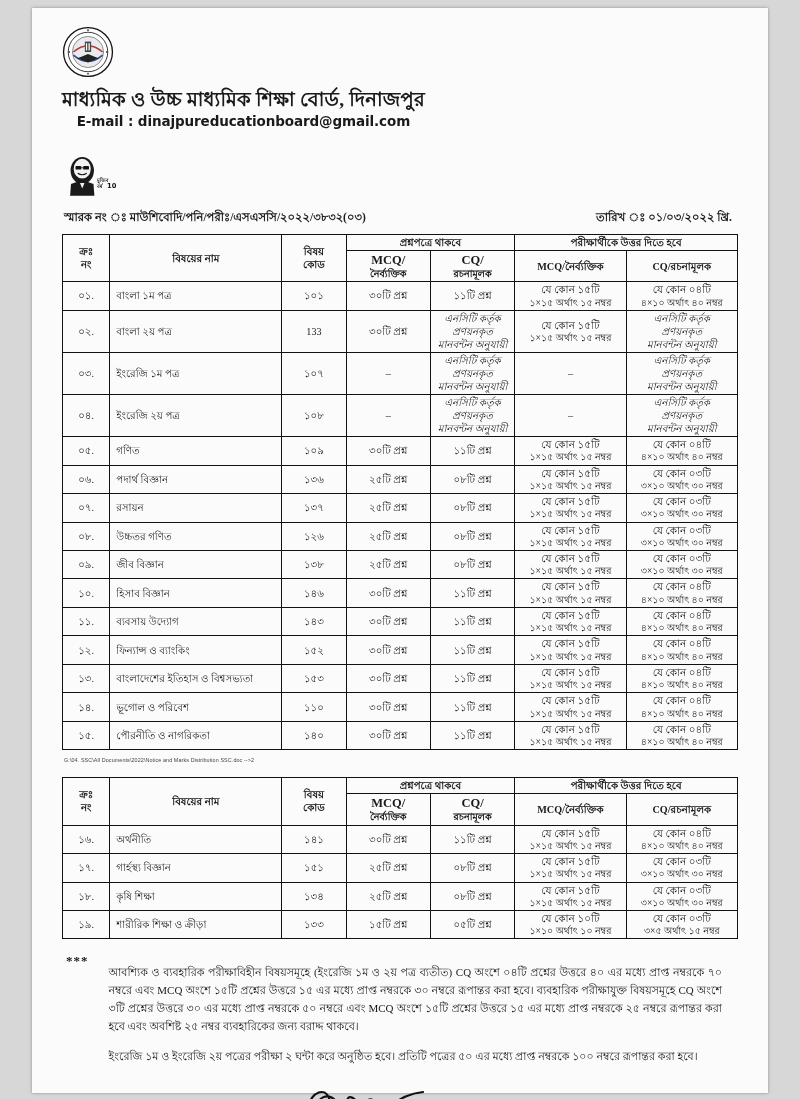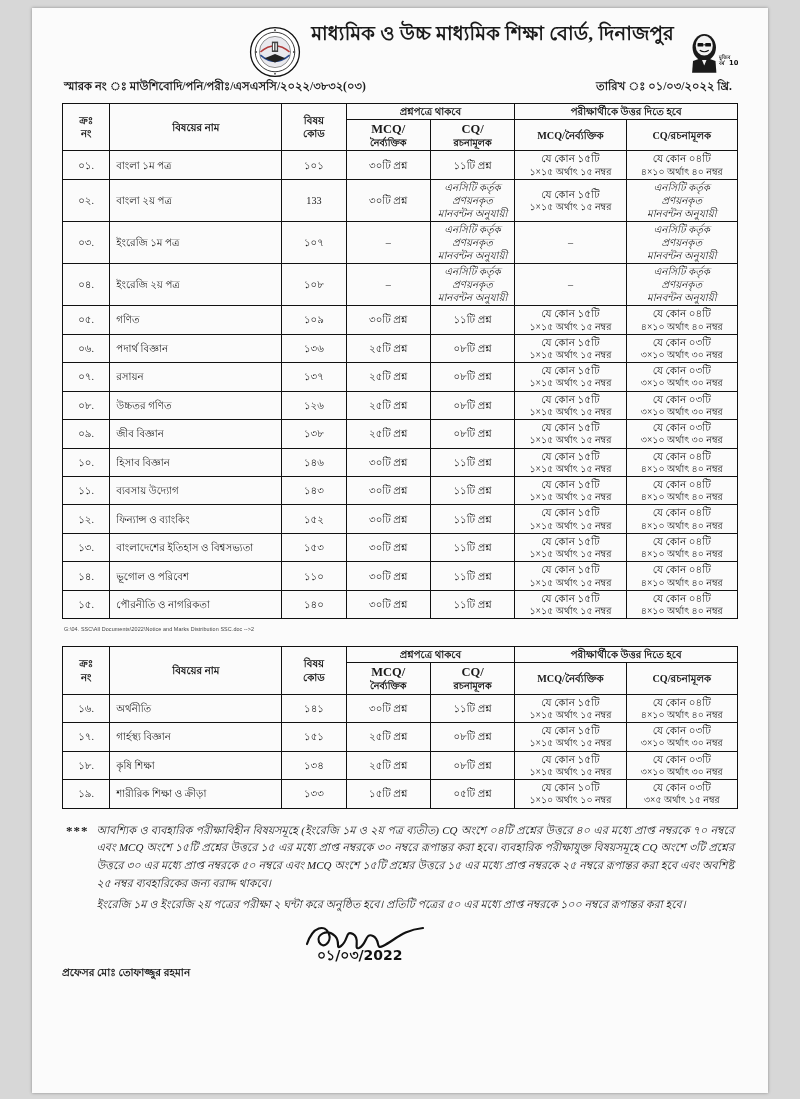--- a/index.html
+++ b/index.html
@@ -16,38 +16,38 @@
     position: absolute;
     left: 32px; top: 8px;
     width: 736px;
     height: 1085px;
     background: #fbfbfb;
     box-shadow: 0 0 3px rgba(0,0,0,.35);
     padding: 14px 30px 6px 30px;
   }
 
   
-  .hdr { display: flex; align-items: flex-start; justify-content: flex-end; gap: 10px; }
+  .hdr { display: flex; align-items: flex-start; justify-content: space-between; gap: 10px; flex-direction: column; }
   .seal {
     width: 52px; height: 52px; flex: 0 0 52px; margin-top: 4px;
   }
   .hdr-mid { text-align: center; flex: 0 1 auto; }
   .board-name {
     font-size: 19.5px; font-weight: bold; letter-spacing: .2px;
     line-height: 1.25; white-space: nowrap;
   }
   .contact {
     font-family: "DejaVu Sans", sans-serif;
     font-size: 13.5px; line-height: 1.45; font-weight: bold; letter-spacing: -.1px;
   }
   .mujib { width: 54px; height: 48px; flex: 0 0 54px; margin-top: 6px; }
 
   .memo-row {
     display: flex; justify-content: space-between;
-    font-size: 11.5px; font-weight: bold; 
+    font-size: 11.5px; font-weight: bold; margin-top: 7px;
     padding: 0 6px 0 2px;
   }
 
   
   .title-block { text-align: center; margin-top: 9px; }
   .t1 { font-size: 14.5px; font-weight: bold; letter-spacing: .1px; }
   .t2 { font-size: 12px; font-weight: bold; margin-top: 3px; }
   .t3 { font-size: 11px; font-style: italic; margin-top: 2px; }
 
   
@@ -92,22 +92,22 @@
     font-family: "Liberation Sans", sans-serif;
     font-size: 5.4px; color: #444; margin-top: 7px; padding-left: 2px;
     letter-spacing: .1px;
   }
 
   
   .notes { margin-top: 13px; display: flex; gap: 8px; padding: 0 4px; }
   .stars { font-size: 13px; font-weight: bold; letter-spacing: 1px; flex: 0 0 auto; padding-top: 1px; }
   .notes-body { flex: 1 1 auto; }
   .notes-body p {
-    margin: 0; font-size: 11px; line-height: 1.62;
-    text-align: justify; text-justify: inter-word; font-style: italic;
+    margin: 12px; font-size: 11px; line-height: 1.62;
+    text-align: justify; text-justify: inter-word;
   }
   .notes-body p + p { margin-top: 3px; }
 
   
   .sig { margin-top: 6px; text-align: left; padding-right: 60px; }
   .sig-mark { display: block; margin: 0 auto; }
   .sig-name { font-size: 10.5px; font-weight: bold; margin-top: 1px; }
 </style>
 </head>
 <body>
@@ -127,20 +127,21 @@
       <rect x="51" y="33" width="2.4" height="14" fill="#fff"></rect>
       <path d="M30 62 L50 54 L70 62 L50 70 Z" fill="#222"></path>
       <circle cx="50" cy="8" r="1.6" fill="#111"></circle>
       <circle cx="50" cy="92" r="1.6" fill="#111"></circle>
       <circle cx="14" cy="50" r="1.6" fill="#111"></circle>
       <circle cx="86" cy="50" r="1.6" fill="#111"></circle>
     </svg>
 
     <div class="hdr-mid">
       <div class="board-name">মাধ্যমিক ও উচ্চ মাধ্যমিক শিক্ষা বোর্ড, দিনাজপুর</div>
+      <div class="contact">E-mail : dinajpureducationboard@gmail.com</div>
     </div>
 
     <svg class="mujib" viewBox="0 0 120 100">
       <ellipse cx="45" cy="40" rx="26" ry="30" fill="#1a1a1a"></ellipse>
       <ellipse cx="45" cy="36" rx="19" ry="22" fill="#f2f2f2"></ellipse>
       <rect x="30" y="30" width="13" height="8" rx="2" fill="#111"></rect>
       <rect x="47" y="30" width="13" height="8" rx="2" fill="#111"></rect>
       <rect x="43" y="33" width="4" height="2" fill="#111"></rect>
       <path d="M35 46 Q45 53 55 46" fill="none" stroke="#111" stroke-width="2.5"></path>
       <path d="M20 70 Q45 58 70 70 L72 96 L18 96 Z" fill="#1a1a1a"></path>

